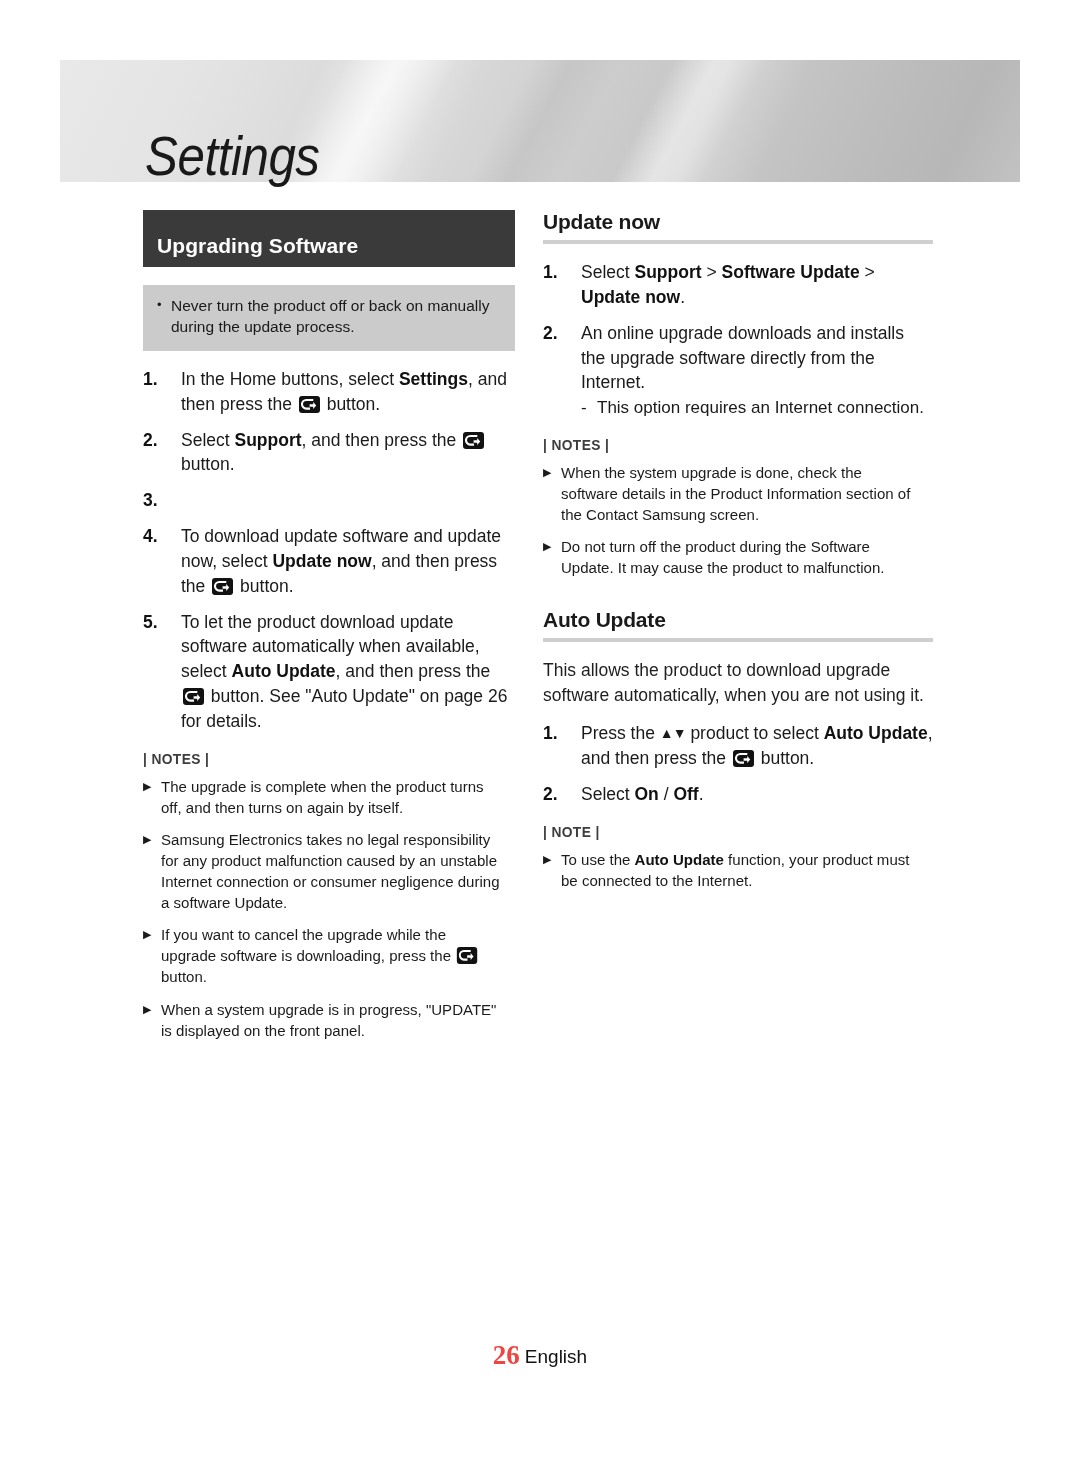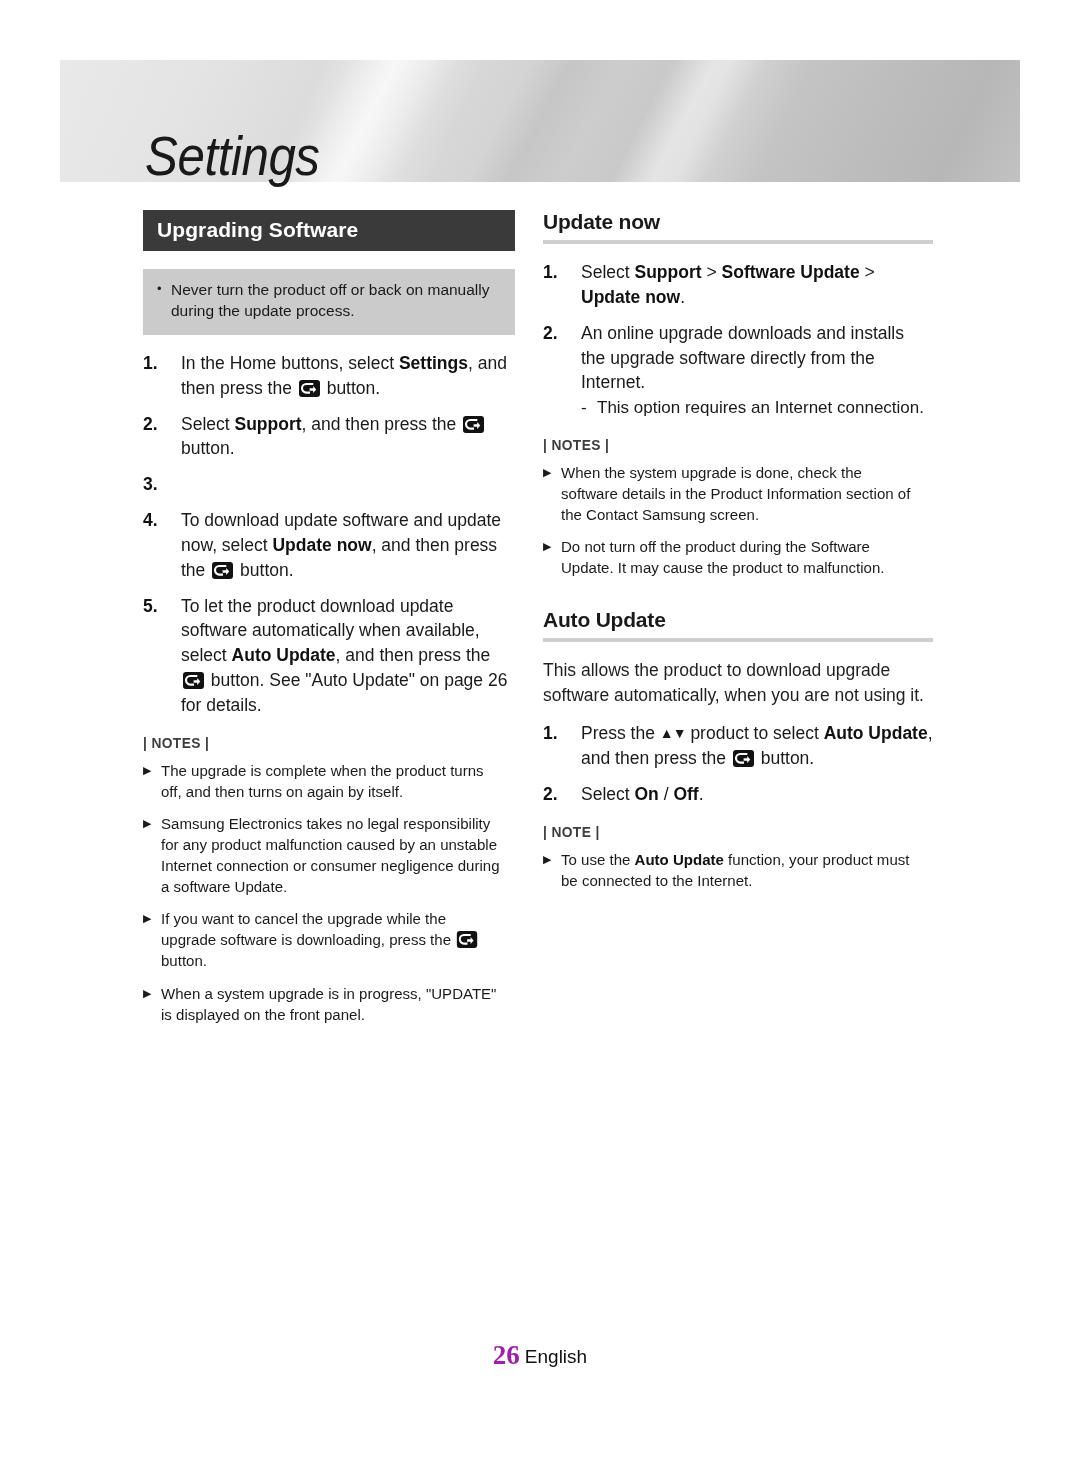--- a/index.html
+++ b/index.html
@@ -69,21 +69,21 @@
   }
   .col-left  { left: 143px;  width: 372px; }
   .col-right { left: 543px;  width: 390px; }
 
   
   .section-bar {
     background: #3a3a3a;
     color: #ffffff;
     font-size: 21px;
     font-weight: bold;
-    padding: 8px 0 9px 14px;
+    padding: 24px 0 9px 14px;
     letter-spacing: 0.1px;
     margin-bottom: 18px;
   }
   .section-head {
     font-size: 21px;
     font-weight: bold;
     color: #1a1a1a;
     letter-spacing: -0.2px;
     padding-bottom: 6px;
     border-bottom: 4px solid #cfcfcf;
@@ -198,21 +198,21 @@
     left: 0;
     right: 0;
     top: 1340px;
     text-align: center;
     white-space: nowrap;
   }
   .page-num {
     font-family: "Liberation Serif", serif;
     font-size: 27px;
     font-weight: bold;
-    color: #a21caf;
+    color: #ef4444;
     vertical-align: -1px;
   }
   .page-lang {
     font-size: 19px;
     color: #111;
     margin-left: 5px;
     text-align: center;
   }
 </style>
 </head>

